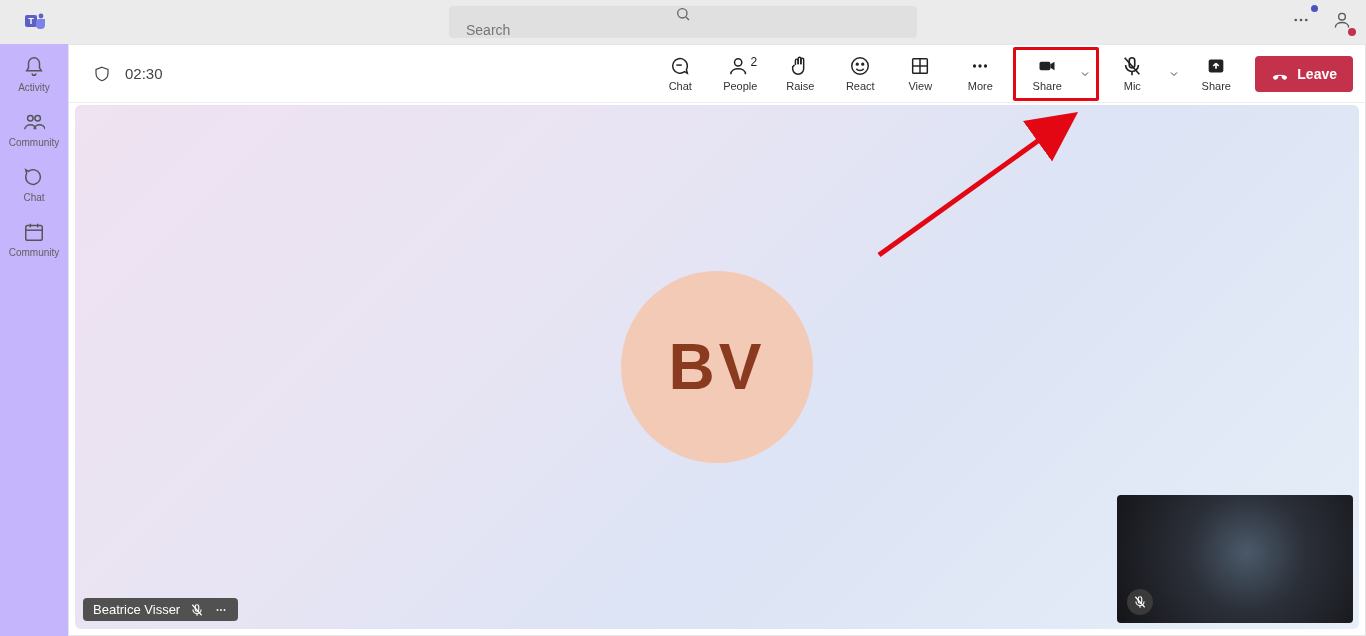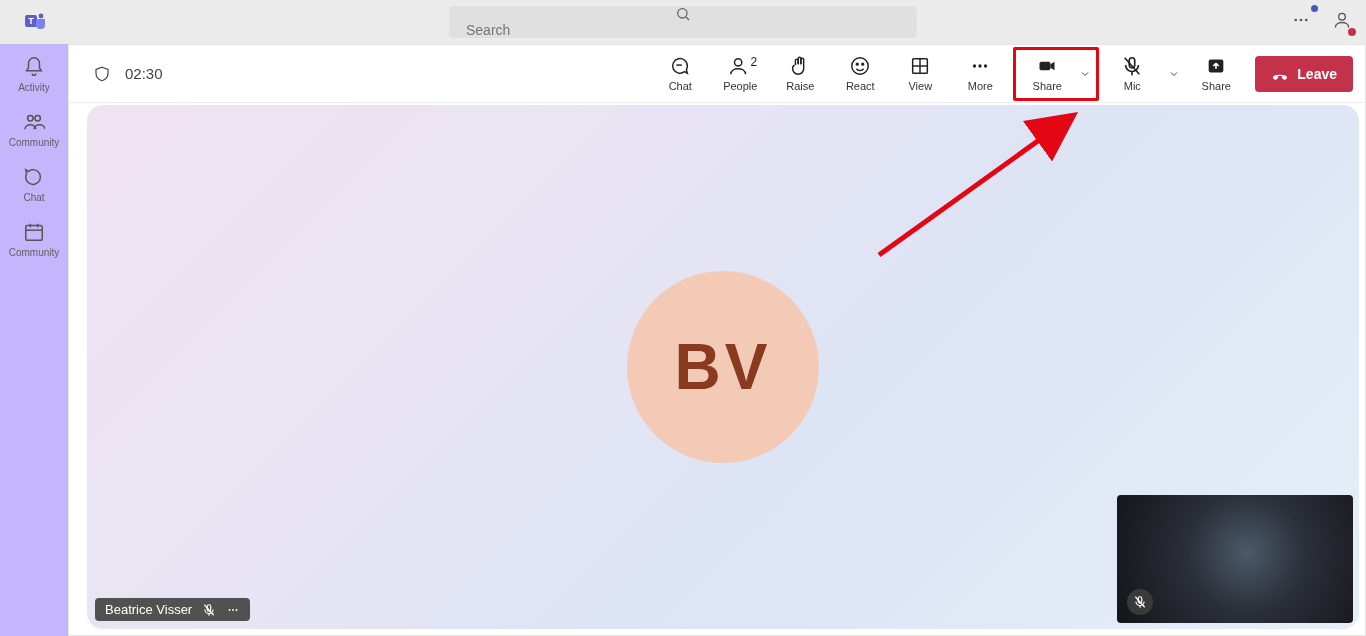--- a/index.html
+++ b/index.html
@@ -76,24 +76,23 @@
 
   .leave-btn {
     background:#c4314b; color:#fff; font-weight:600; font-size:14px;
     height:36px; padding: 10px 16px; border:none; border-radius:4px;
     display:flex; align-items:center; gap:8px; cursor:pointer; margin-left: 6px;
   }
 
   
   .video-area {
     position:absolute; left:6px; right:6px; top:60px; bottom:6px;
-    border-radius:16px;
+    border-radius:6px;
     background: linear-gradient(135deg, #efe2f1 0%, #e8e4f3 35%, #dce4f5 60%, #e6eef8 100%);
     overflow:hidden;
-    margin-left:12px;
   }
   .avatar-circle {
     position:absolute; left:50%; top:50%; transform:translate(-50%, -50%);
     width: 192px; height: 192px; border-radius:50%; background:#f3cab6;
     display:flex; align-items:center; justify-content:center;
   }
   .avatar-circle span { font-size:64px; font-weight:600; color:#8a3a1f; letter-spacing: 4px; }
 
   .name-chip {
     position:absolute; left:8px; bottom:8px;

